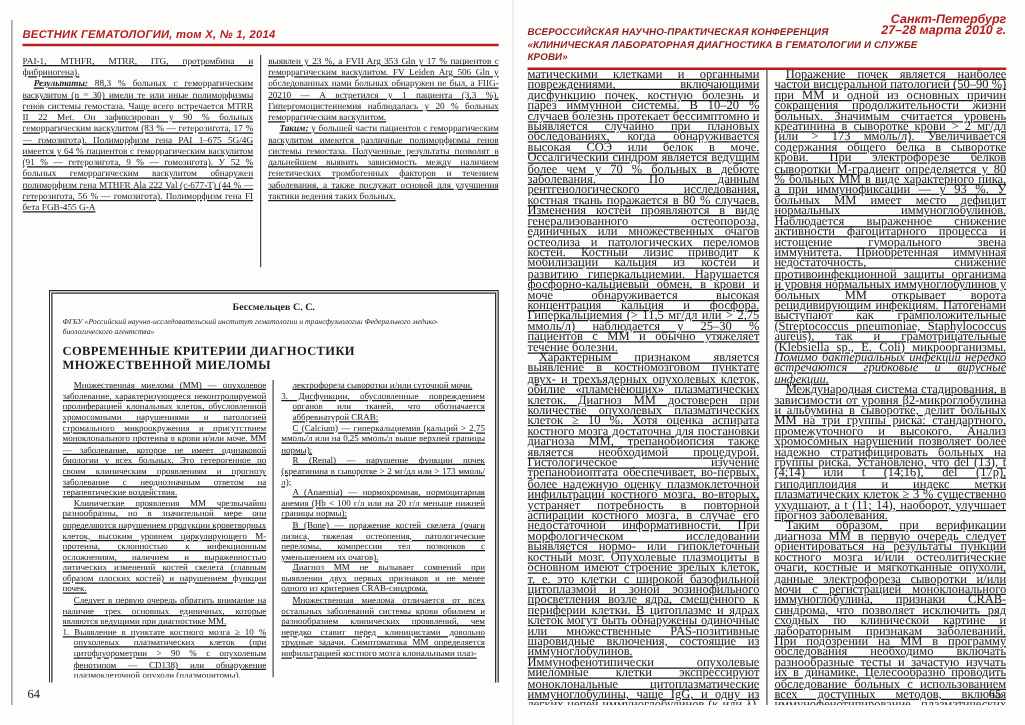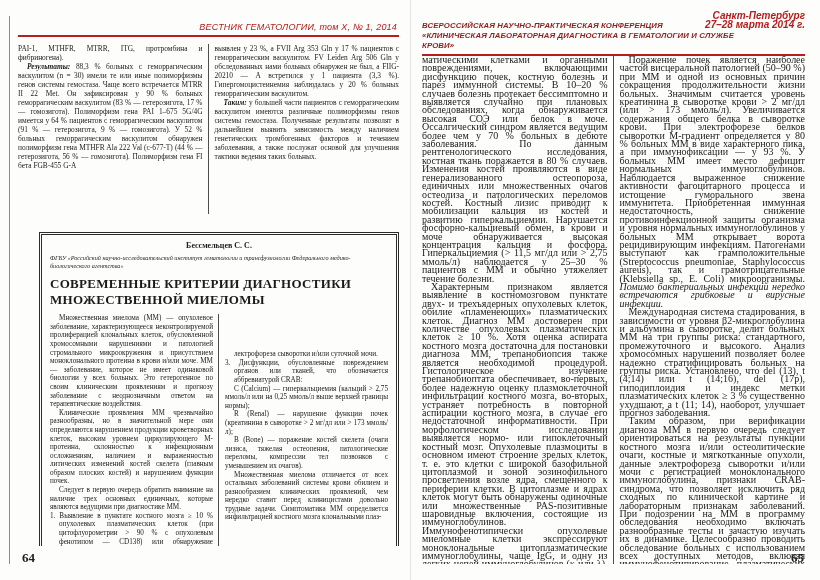--- a/index.html
+++ b/index.html
@@ -10,23 +10,23 @@
     font-family:"Liberation Serif", serif;
     --accent:#b3201f;
   }
   .page { position:absolute; }
   #page-left  { left:18px; top:16px; width:381px; }
   #page-right { left:422px; top:10px; width:383px; }
 
   
   .journal-header {
     font-family:"Liberation Sans", sans-serif;
-    font-weight:normal; font-style:italic;
+    font-weight:bold; font-style:italic;
     font-size:9px; letter-spacing:.2px; color:var(--accent);
-    text-align:right; padding:6px 2px 3px 0;
+    padding:6px 2px 3px 0;
     border-bottom:2px solid var(--accent);
   }
 
   
   .conf-header { position:relative; }
   .conf-place {
     position:absolute; right:0; top:1px; text-align:right;
     font-family:"Liberation Sans", sans-serif;
     font-weight:bold; font-style:italic;
     font-size:10px; line-height:9px; color:var(--accent);
@@ -34,51 +34,51 @@
   .conf-title {
     padding-top:11px; width:330px;
     font-family:"Liberation Sans", sans-serif;
     font-weight:bold; font-style:italic;
     font-size:7.8px; line-height:10px; color:#8d1f1f; letter-spacing:.1px;
   }
   .conf-rule { margin-top:3px; border-bottom:2px solid var(--accent); }
 
   
   .cols { display:flex; align-items:stretch; overflow:hidden; }
-  .col  { width:50%; text-align:justify; }
+  .col  { width:50%; text-align:justify;text-decoration:underline; }
   .col-l { padding-right:5px; border-right:1px solid #4d4d4d; }
   .col-r { padding-left:6px; }
 
   .top-cols { margin-top:7px; height:170px; font-size:7.4px; line-height:9px; }
 
   
   .article-box {
     margin-top:18px; margin-left:21px; width:360px; height:314px;
     border:3px double #2c2c2c; border-bottom:none;
     padding:6px 8px 0 8px; overflow:hidden;
   }
   .author { text-align:center; font-weight:bold; font-size:8px; }
   .affiliation { margin-top:4px; font-style:italic; font-size:6.2px; line-height:7.6px; max-width:306px; color:#242424; }
-  .article-title { margin-top:7px; font-weight:bold; font-size:13px; letter-spacing:.3px; }
+  .article-title { margin-top:7px; font-weight:bold; font-size:10px; letter-spacing:.3px; }
   .box-cols { margin-top:6px; height:238px; font-size:7.2px; line-height:8.6px; }
 
   .right-cols { margin-top:0; height:508px; font-size:10px; line-height:8.4px;justify-content:flex-end; }
 
   
   .para { text-align:justify; }
   .p { text-indent:9px; }
   .frag { text-indent:0; }
   .hang { padding-left:9px; text-indent:-9px; }
-  .hangcont { padding-left:9px; text-indent:0;margin-top:36px; }
+  .hangcont { padding-left:9px; text-indent:0; }
   .lead { font-style:italic; }
 
   
   #page-divider { position:absolute; left:410px; top:0; width:1px; height:580px; background:#e4e4e0; }
   #scan-edge { position:absolute; left:9px; top:16px; width:1px; height:548px; background:#8c8c8c; }
-  .page-num { position:absolute; font-size:13px; font-weight:bold; color:#222; }
+  .page-num { position:absolute; font-size:10px; font-weight:normal; color:#222; }
   #pn-left  { left:22px;  top:550px; }
   #pn-right { left:791px; top:550px; }
 </style>
 </head>
 <body>
 
 <div id="scan-edge"></div>
 <div id="page-divider"></div>
 
 <div class="page" id="page-left">
@@ -104,32 +104,34 @@
           <p class="para p">Множественная миелома (ММ) — опухолевое заболевание, характеризующееся неконтролируемой пролиферацией клональных клеток, обусловленной хромосомными нарушениями и патологией стромального микроокружения и присутствием моноклонального протеина в крови и/или моче. ММ — заболевание, которое не имеет одинаковой биологии у всех больных. Это гетерогенное по своим клиническим проявлениям и прогнозу заболевание с неоднозначным ответом на терапевтические воздействия.</p>
           <p class="para p">Клинические проявления ММ чрезвычайно разнообразны, но в значительной мере они определяются нарушением продукции кроветворных клеток, высоким уровнем циркулирующего М-протеина, склонностью к инфекционным осложнениям, наличием и выраженностью литических изменений костей скелета (главным образом плоских костей) и нарушением функции почек.</p>
           <p class="para p">Следует в первую очередь обратить внимание на наличие трех основных единичных, которые являются ведущими при диагностике ММ.</p>
           <p class="para hang">1. Выявление в пунктате костного мозга ≥ 10 % опухолевых плазматических клеток (при цитофлуорометрии &gt; 90 % с опухолевым фенотипом — CD138) или обнаружение плазмоклеточной опухоли (плазмоцитомы).</p>
         </div>
       <div class="col col-r">
           <p class="para hangcont">лектрофореза сыворотки и/или суточной мочи.</p>
           <p class="para hang">3. Дисфункции, обусловленные повреждением органов или тканей, что обозначается аббревиатурой CRAB:</p>
           <p class="para p">C (Calcium) — гиперкальциемия (кальций &gt; 2,75 ммоль/л или на 0,25 ммоль/л выше верхней границы нормы);</p>
           <p class="para p">R (Renal) — нарушение функции почек (креатинина в сыворотке &gt; 2 мг/дл или &gt; 173 ммоль/л);</p>
+          <p class="para p">A (Anaemia) — нормохромная, нормоцитарная анемия (Hb &lt; 100 г/л или на 20 г/л меньше нижней границы нормы);</p>
           <p class="para p">B (Bone) — поражение костей скелета (очаги лизиса, тяжелая остеопения, патологические переломы, компрессии тел позвонков с уменьшением их очагов).</p>
+          <p class="para p">Диагноз ММ не вызывает сомнений при выявлении двух первых признаков и не менее одного из критериев CRAB-синдрома.</p>
           <p class="para p">Множественная миелома отличается от всех остальных заболеваний системы крови обилием и разнообразием клинических проявлений, чем нередко ставит перед клиницистами довольно трудные задачи. Симптоматика ММ определяется инфильтрацией костного мозга клональными плаз-</p>
         </div>
     </div>
   </div>
 </div>
 
 <div class="page" id="page-right">
   <div class="conf-header">
     <div class="conf-place">
       <div>Санкт-Петербург</div>
-      <div>27–28 марта 2014 г.</div>
+      <div>27–28 марта 2010 г.</div>
     </div>
     <div class="conf-title">
       <div>ВСЕРОССИЙСКАЯ НАУЧНО-ПРАКТИЧЕСКАЯ КОНФЕРЕНЦИЯ</div>
       <div>«КЛИНИЧЕСКАЯ ЛАБОРАТОРНАЯ ДИАГНОСТИКА В ГЕМАТОЛОГИИ И СЛУЖБЕ КРОВИ»</div>
     </div>
     <div class="conf-rule"></div>
   </div>
 
   <div class="cols right-cols">
     <div class="col col-l">

